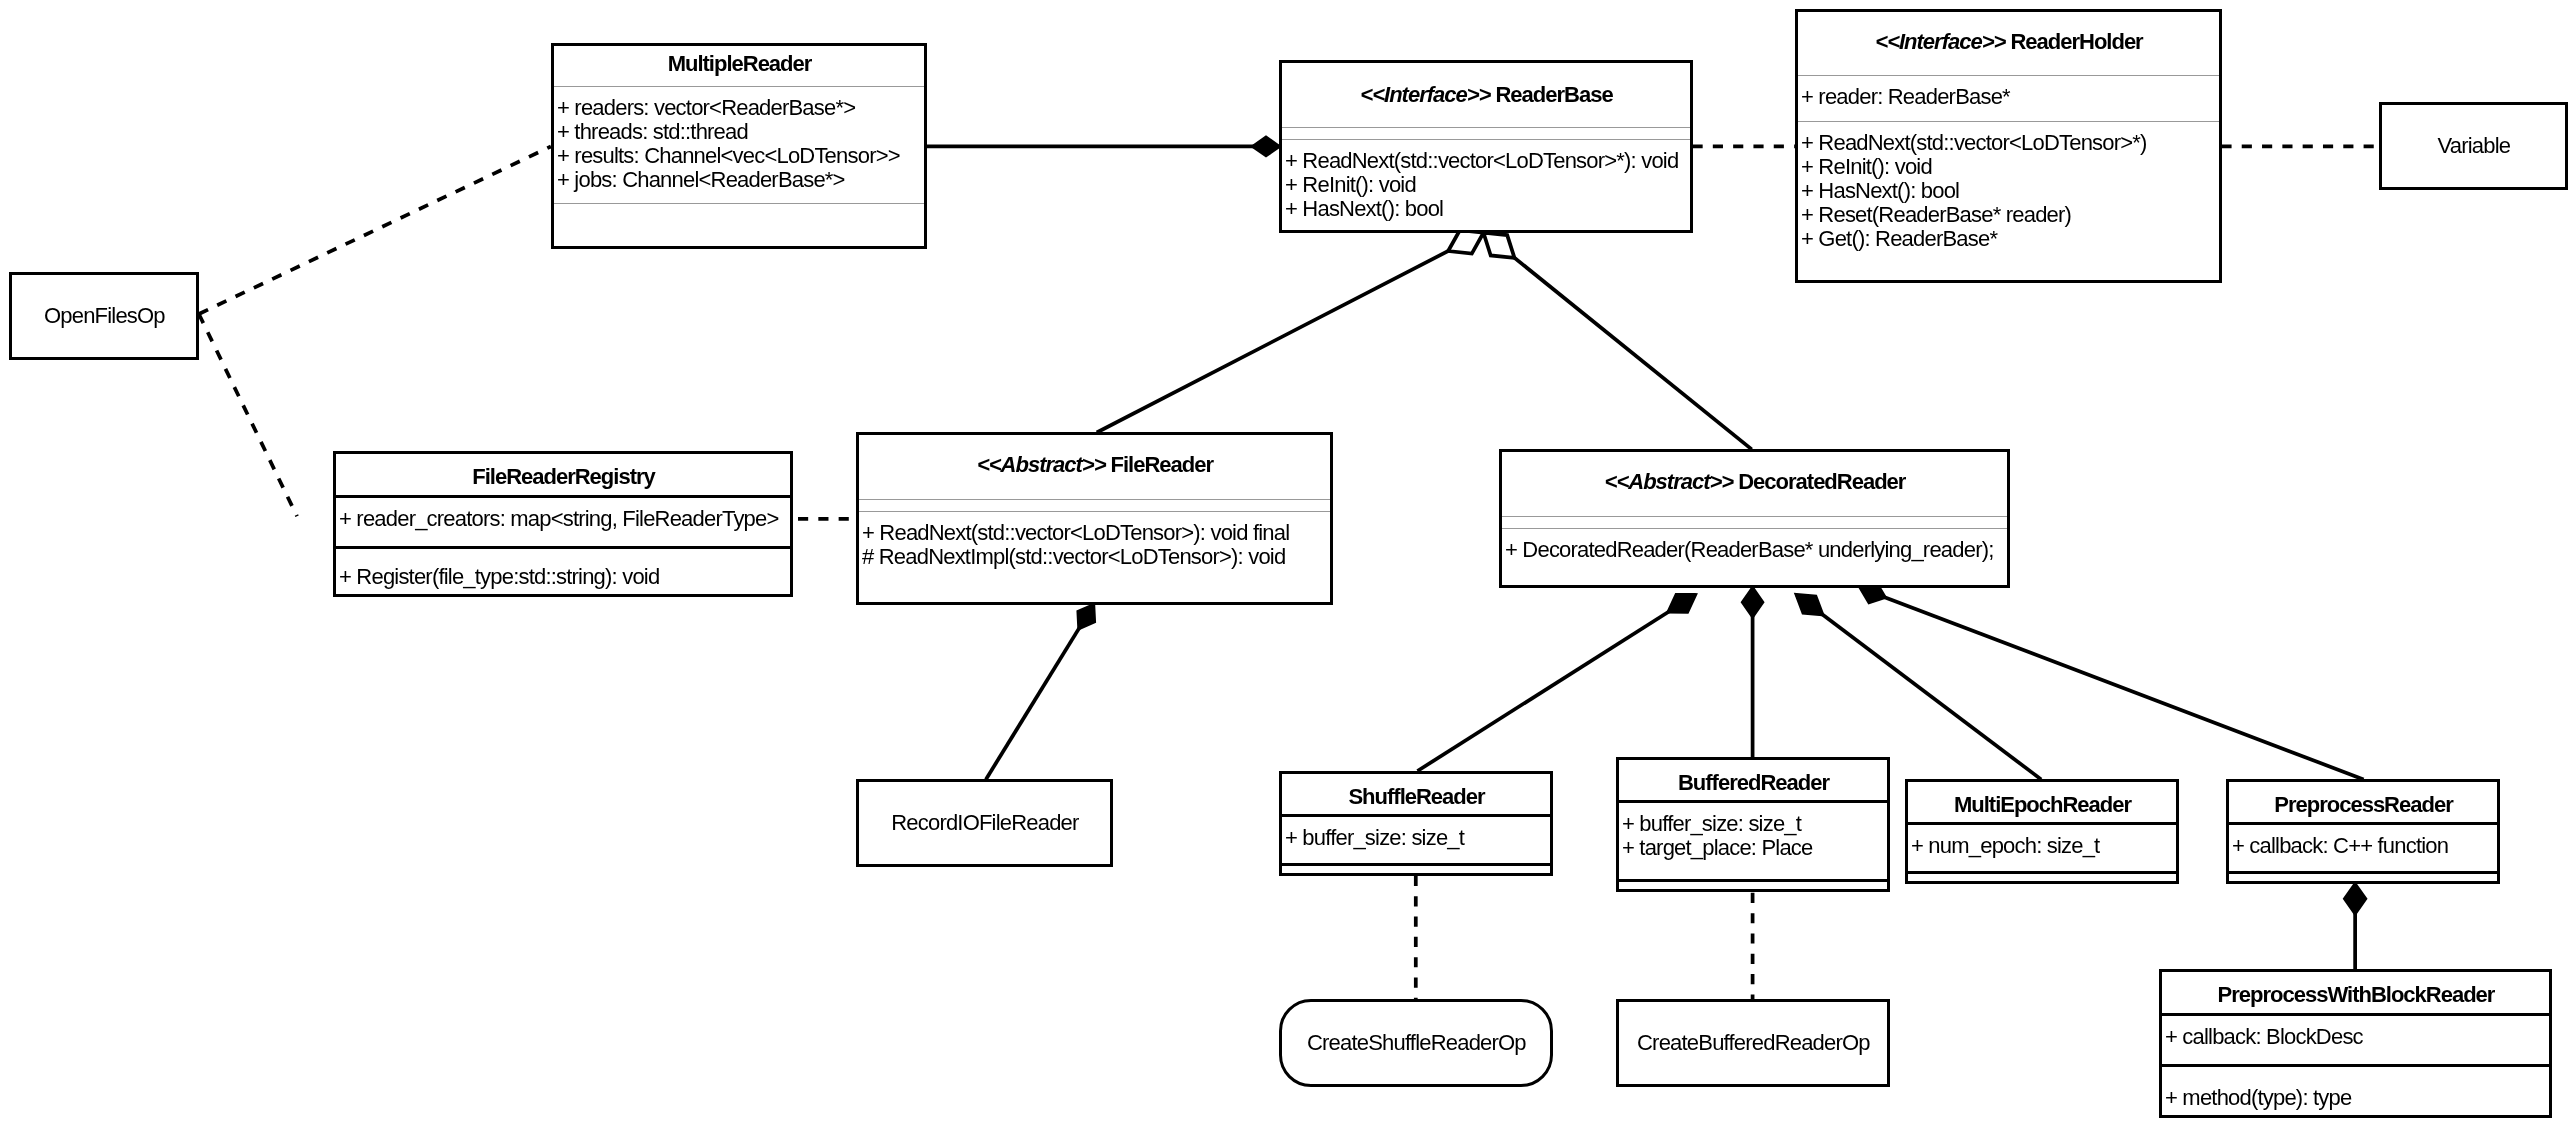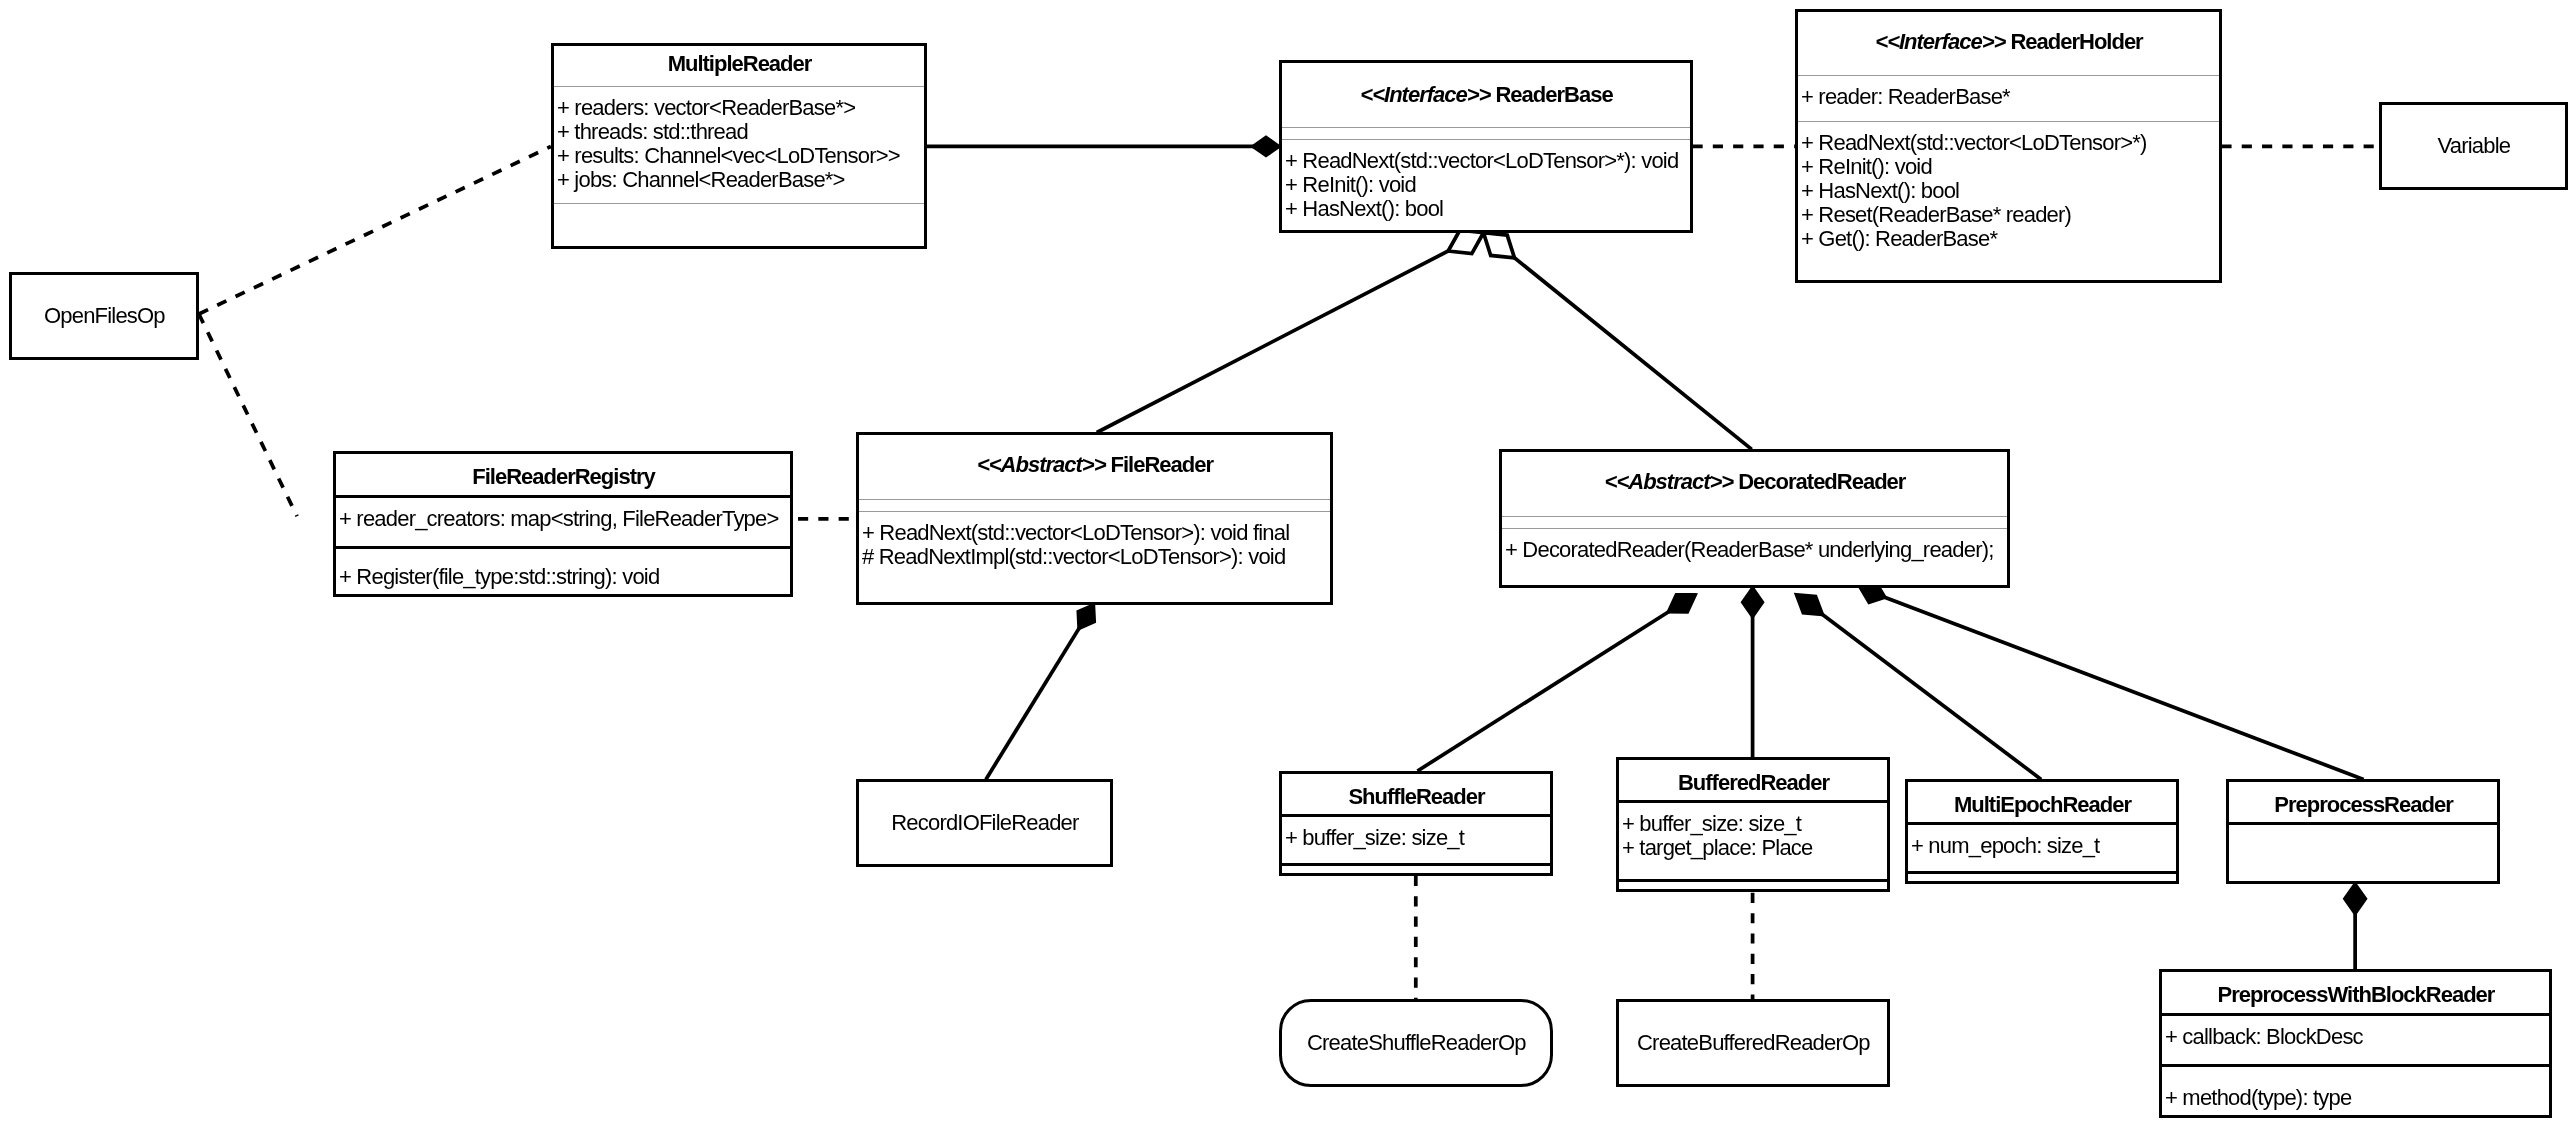--- a/index.html
+++ b/index.html
@@ -263,20 +263,25 @@
       <div class="lines">
       </div>
     </div>
   </div>
   <div class="uml-box" style="left:2226px;top:779px;width:274px;height:105px;">
     <div class="comp" style="height:40px">
       <div class="title-wrap" style="transform:translateY(2.5px)">
         <div class="cls-name">PreprocessReader</div>
       </div>
     </div>
+    <div class="comp sep-black" style="height:49px">
+      <div class="lines">
+        <div class="ln">+ callback: C++ function</div>
+      </div>
+    </div>
     <div class="comp sep-black" style="height:9.5px">
       <div class="lines">
       </div>
     </div>
   </div>
   <div class="uml-box" style="left:1279px;top:999px;width:274px;height:88px;border-radius:32px;">
     <div class="plain-name">
         <span>CreateShuffleReaderOp</span>
       </div>
   </div>

